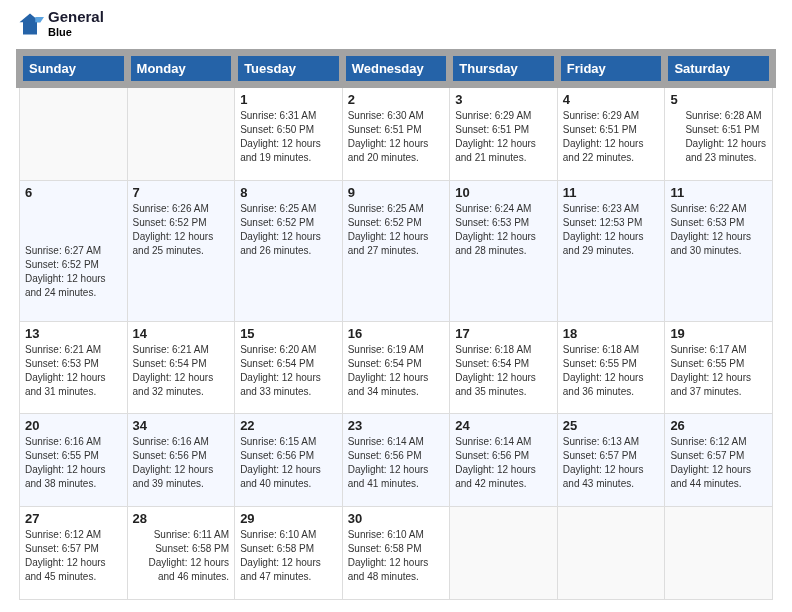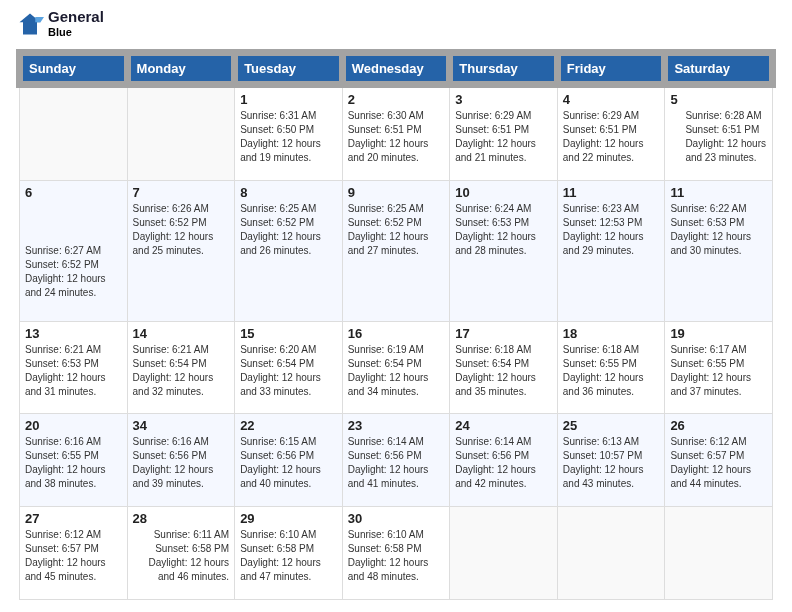--- a/index.html
+++ b/index.html
@@ -267,21 +267,21 @@
           </td>
           <td>
             <div class="day-number">24</div>
             <div class="day-info" style="white-space: pre-line;">Sunrise: 6:14 AM
 Sunset: 6:56 PM
 Daylight: 12 hours and 42 minutes.</div>
           </td>
           <td>
             <div class="day-number">25</div>
             <div class="day-info" style="white-space: pre-line;">Sunrise: 6:13 AM
-Sunset: 10:57 PM
+Sunset: 6:57 PM
 Daylight: 12 hours and 43 minutes.</div>
           </td>
           <td>
             <div class="day-number">26</div>
             <div class="day-info" style="white-space: pre-line;">Sunrise: 6:12 AM
 Sunset: 6:57 PM
 Daylight: 12 hours and 44 minutes.</div>
           </td>
         </tr>
         <tr>

